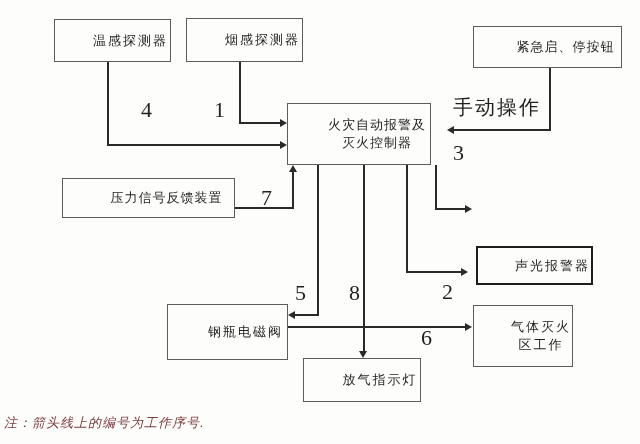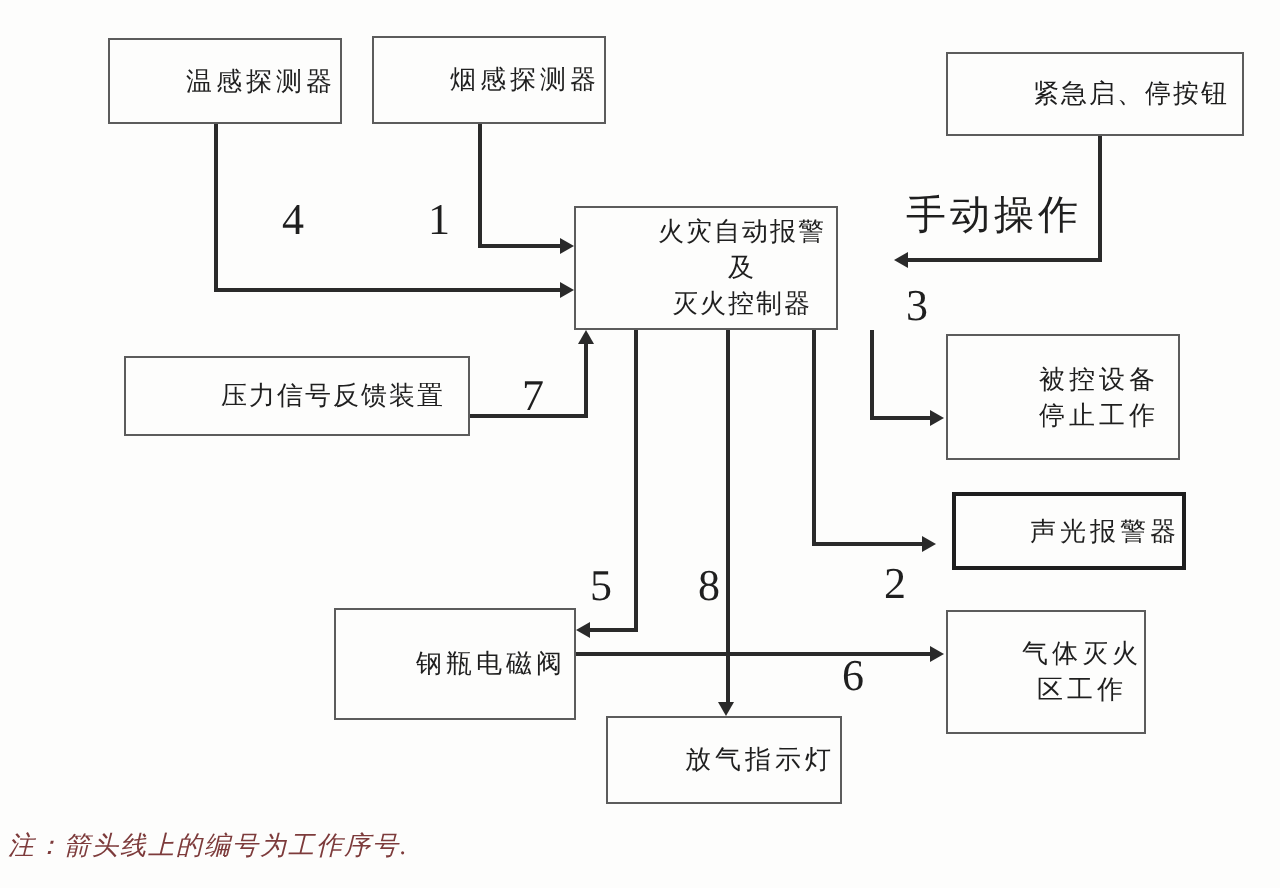--- a/index.html
+++ b/index.html
@@ -21,21 +21,21 @@
   .ar.u{border-left:4px solid transparent;border-right:4px solid transparent;border-bottom:7px solid var(--line);}
   .ar.d{border-left:4px solid transparent;border-right:4px solid transparent;border-top:7px solid var(--line);}
   .num{position:absolute;font-size:22px;color:var(--text);}
   .manual{position:absolute;font-size:20px;letter-spacing:2px;color:var(--text);}
   .note{position:absolute;left:4px;top:414px;font-size:13px;letter-spacing:1px;color:var(--note-text);font-style:italic;}
 
   
   #b-temp{left:54px;top:19px;width:117px;height:43px;}
   #b-smoke{left:186px;top:18px;width:117px;height:44px;text-align:center;}
   #b-emergency{left:473px;top:26px;width:149px;height:42px;letter-spacing:1px;}
-  #b-controller{left:287px;top:103px;width:132px;height:62px;letter-spacing:1px;}
+  #b-controller{left:287px;top:103px;width:144px;height:62px;letter-spacing:1px;}
   #b-pressure{left:62px;top:178px;width:173px;height:40px;letter-spacing:1px;}
   #b-controlled{left:473px;top:167px;width:117px;height:63px;}
   #b-soundlight{left:476px;top:246px;width:117px;height:39px;}
   #b-cylinder{left:167px;top:304px;width:121px;height:56px;}
   #b-gaszone{left:473px;top:305px;width:100px;height:62px;}
   #b-indicator{left:303px;top:358px;width:118px;height:44px;}
 
   
   #e1-v{left:239px;top:62px;width:2px;height:62px;}
   #e1-h{left:239px;top:122px;width:43px;height:2px;}
@@ -96,24 +96,20 @@
   <div class="box" id="b-emergency">
     <span>紧急启、停按钮</span>
   </div>
   <div class="box" id="b-controller">
     <span>火灾自动报警及</span>
     <span>灭火控制器</span>
   </div>
   <div class="box" id="b-pressure">
     <span>压力信号反馈装置</span>
   </div>
-  <div class="box" id="b-controlled">
-    <span>被控设备</span>
-    <span>停止工作</span>
-  </div>
   <div class="box emph" id="b-soundlight">
     <span>声光报警器</span>
   </div>
   <div class="box" id="b-cylinder">
     <span>钢瓶电磁阀</span>
   </div>
   <div class="box" id="b-gaszone">
     <span>气体灭火</span>
     <span>区工作</span>
   </div>

